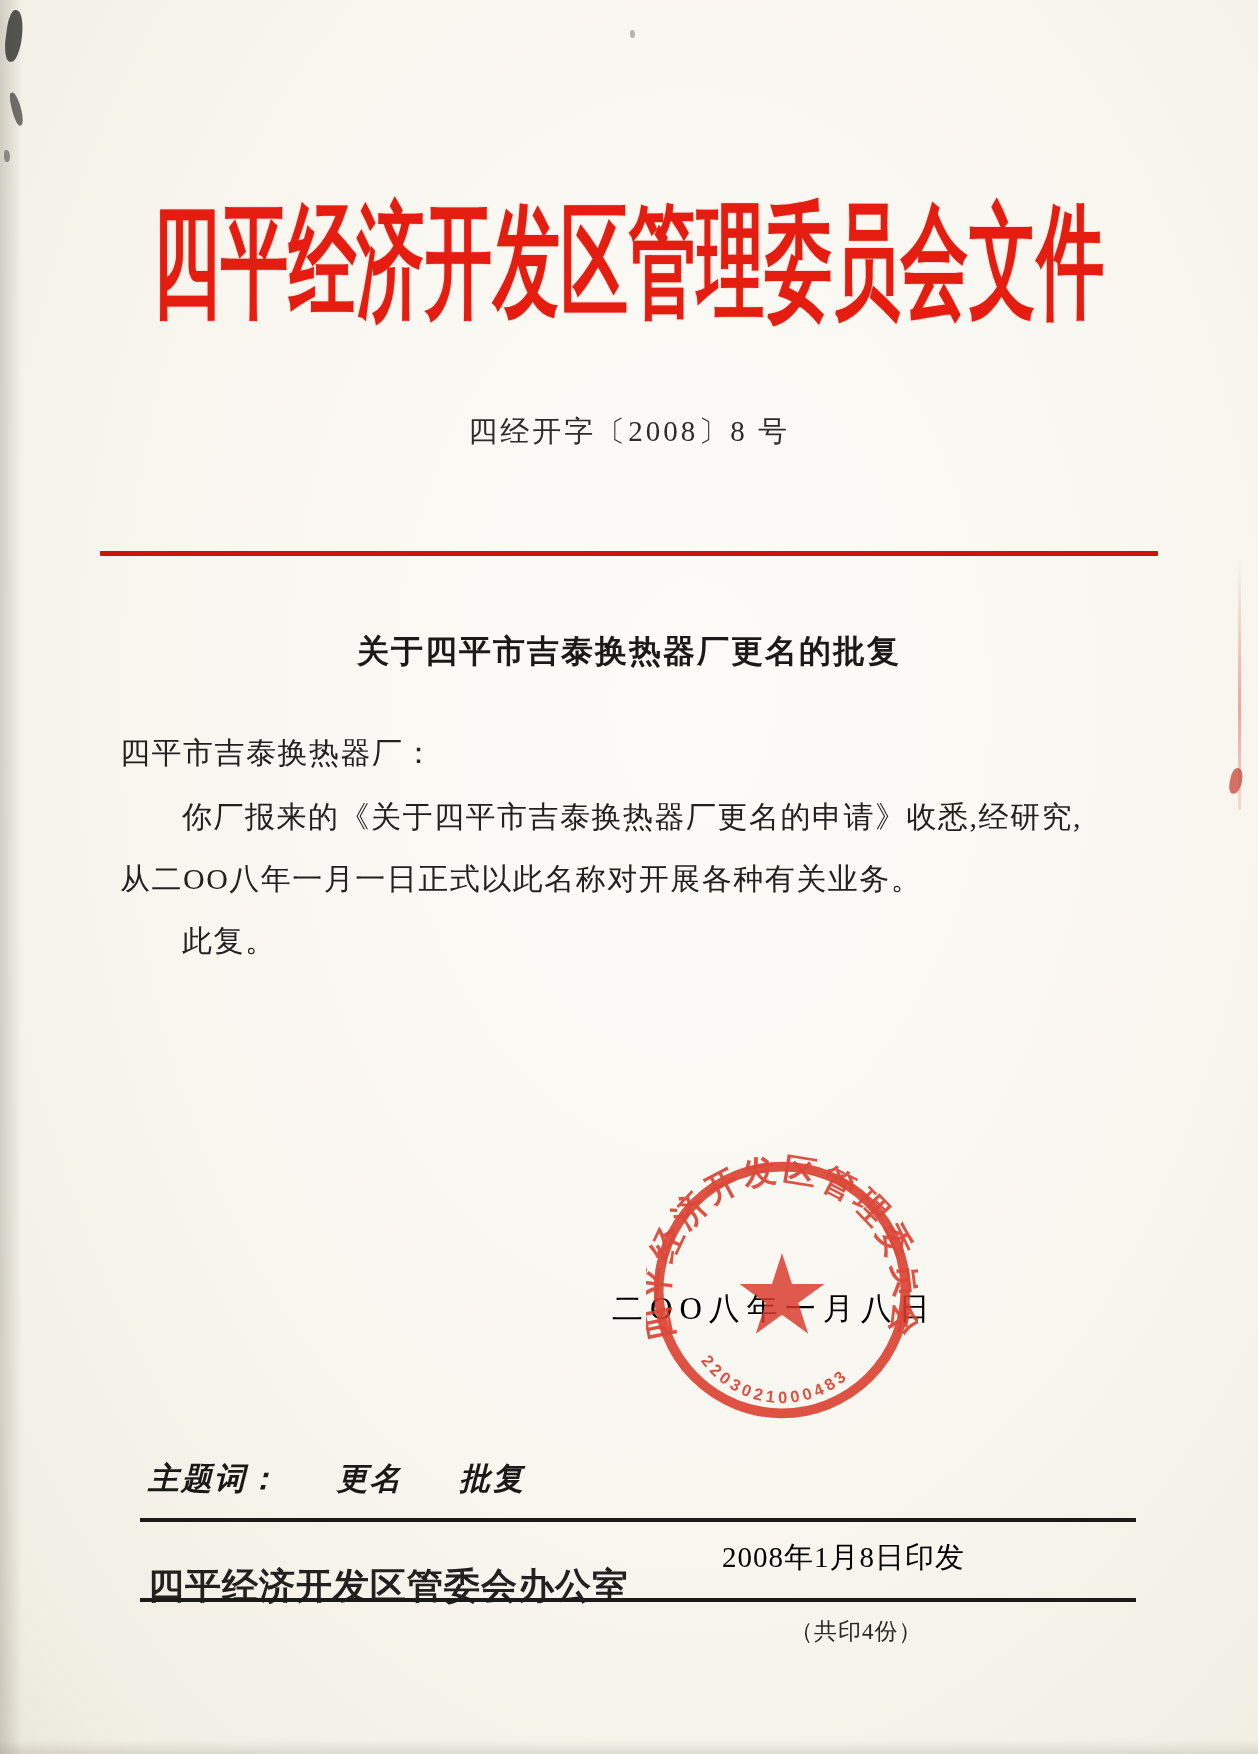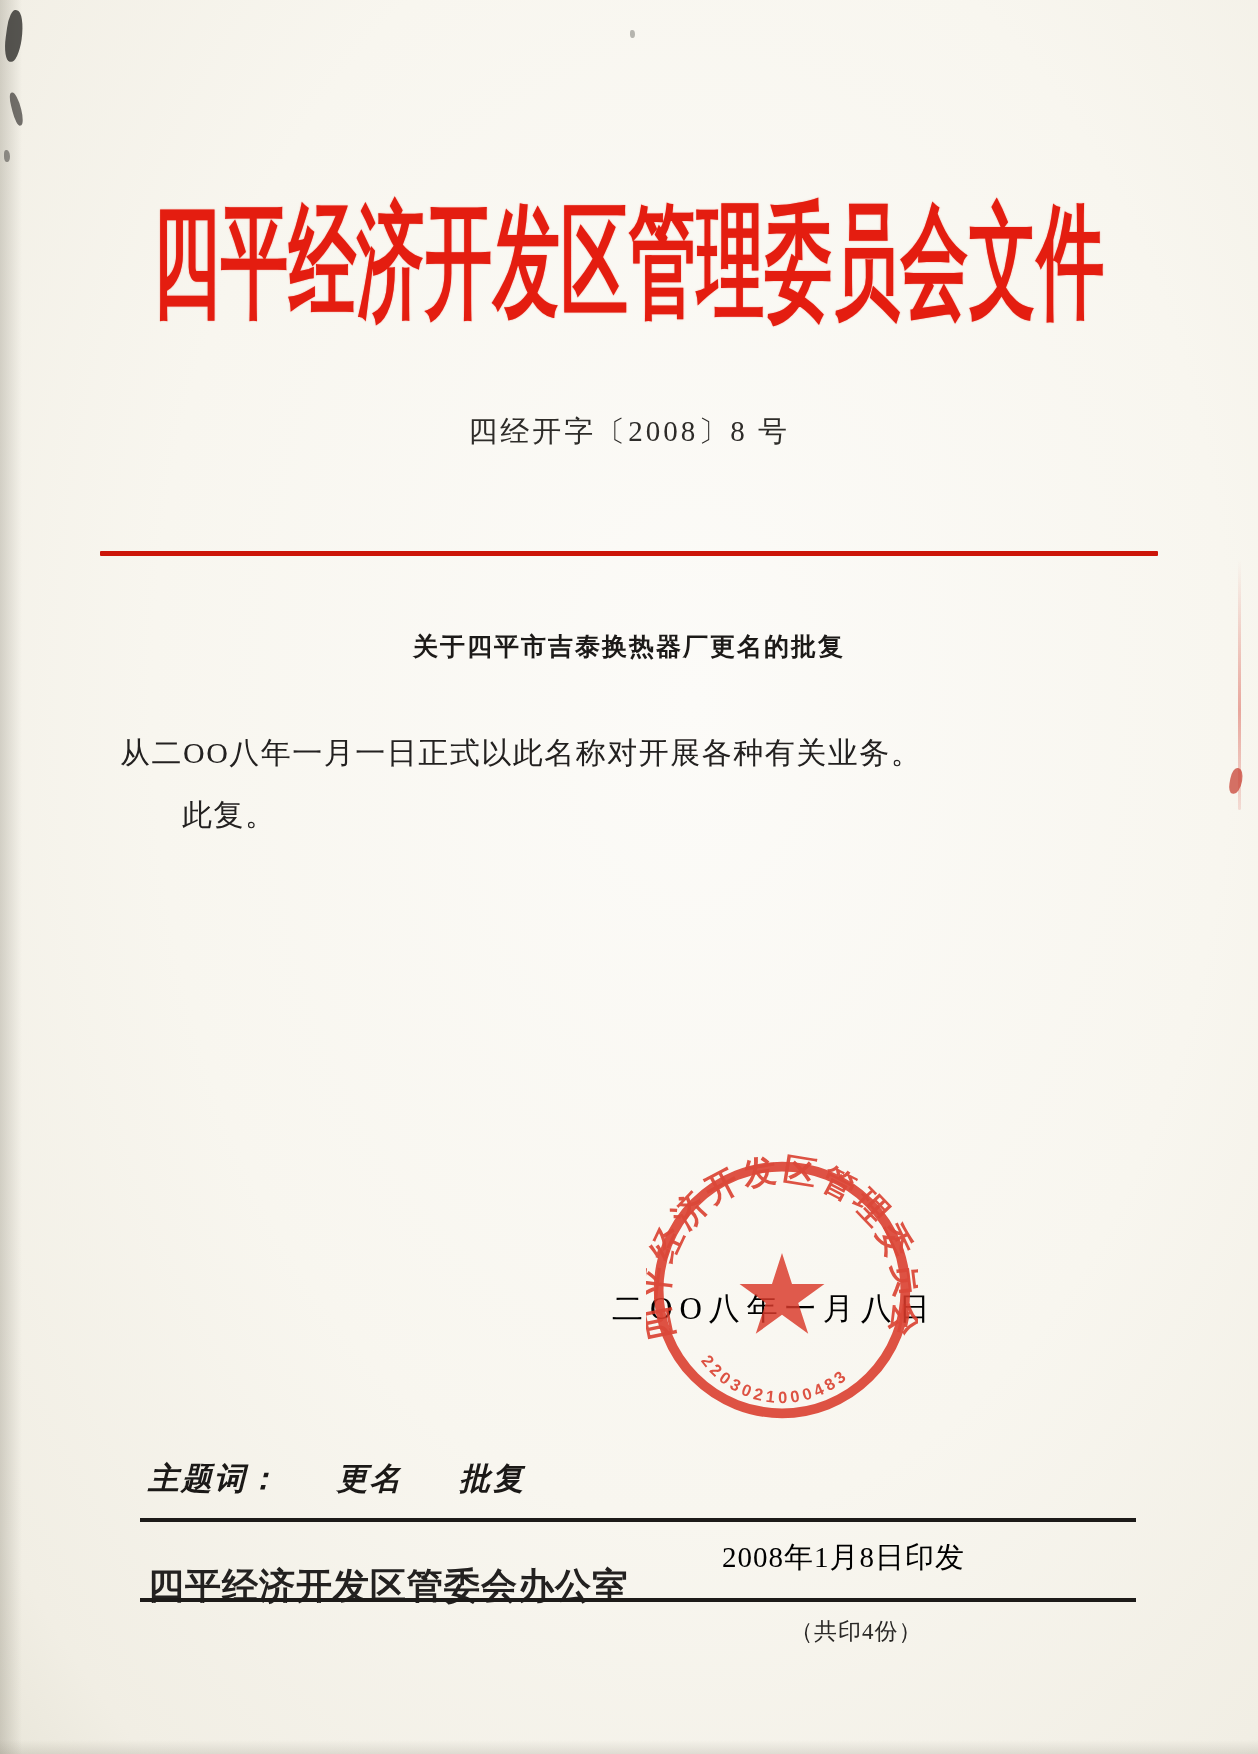--- a/index.html
+++ b/index.html
@@ -53,21 +53,21 @@
     text-align:center;font-size:29px;color:#2e2c29;letter-spacing:3px;
   }
   .red-rule{
     position:absolute;left:100px;top:551px;width:1058px;height:5px;
     background:#cc1508;border-radius:1px;
   }
   .doc-title{
     position:absolute;left:0;top:630px;width:100%;
     text-align:center;
     font-family:"Liberation Sans","DejaVu Sans",sans-serif;
-    font-weight:bold;font-size:25px;color:#1c1a18;letter-spacing:2px;
+    font-weight:bold;font-size:32px;color:#1c1a18;letter-spacing:2px;
   }
   .body-block{
     position:absolute;left:120px;top:722px;width:935px;
     font-size:30px;color:#232120;letter-spacing:1.5px;line-height:62px;
     white-space:nowrap;
   }
   .salutation{margin-bottom:2px;}
   .para-indent{text-indent:62px;}
   .date-line{
     position:absolute;left:612px;top:1288px;
@@ -117,20 +117,22 @@
 
 <div class="masthead">四平经济开发区管理委员会文件</div>
 
 <div class="doc-number">四经开字〔2008〕8 号</div>
 
 <div class="red-rule"></div>
 
 <div class="doc-title">关于四平市吉泰换热器厂更名的批复</div>
 
 <div class="body-block">
+  <div class="salutation">四平市吉泰换热器厂：</div>
+  <div class="para-indent">你厂报来的《关于四平市吉泰换热器厂更名的申请》收悉,经研究,</div>
   <div>从二OO八年一月一日正式以此名称对开展各种有关业务。</div>
   <div class="para-indent">此复。</div>
 </div>
 
 <div class="date-line">二OO八年一月八日</div>
 
 <svg class="seal" viewBox="0 0 280 280" xmlns="http://www.w3.org/2000/svg">
   <defs>
     <path id="sealTopArc" d="M 32,196 A 118,118 0 1 1 248,196" fill="none"></path>
     <path id="sealBottomArc" d="M 52,208 A 102,102 0 0 0 228,208" fill="none"></path>

